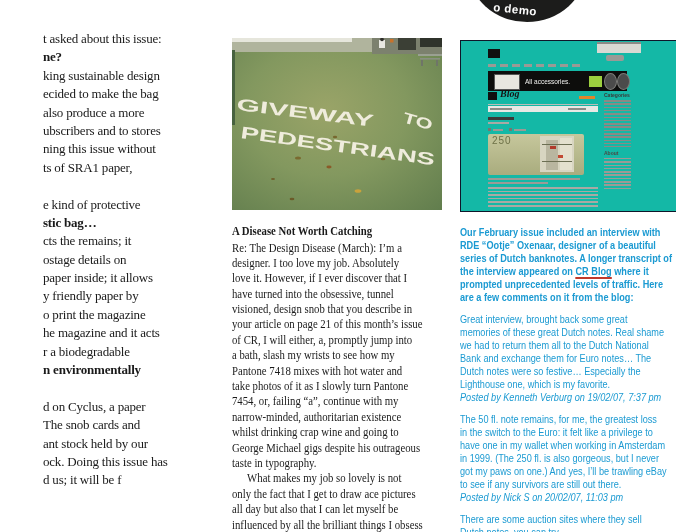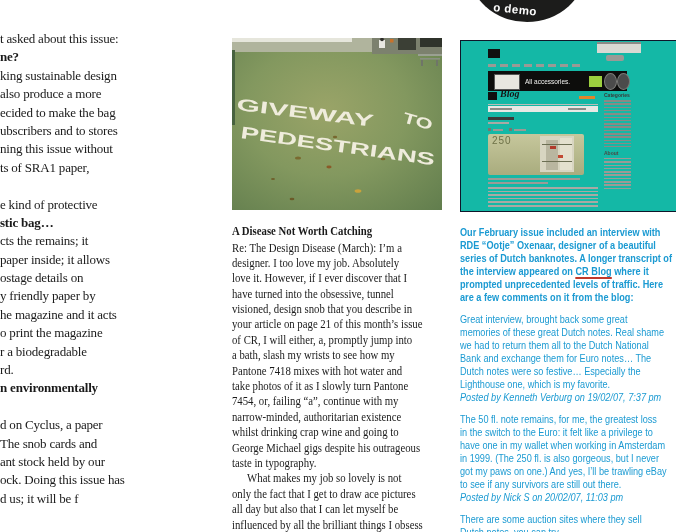--- a/index.html
+++ b/index.html
@@ -15,21 +15,21 @@
               font-weight:bold;font-size:11.5px;letter-spacing:.5px;}
 
   
   .ln{white-space:pre;}
   .ln.b{font-weight:bold;}
   .ln.i{font-style:italic;}
   .ln.ind{padding-left:18px;}
 
   
   .leftcol{position:absolute;left:0;top:31px;width:212px;
-           font-size:13px;letter-spacing:-0.2px;}
+           font-size:13px;letter-spacing:-0.2px;padding-left:43px;}
   .leftcol .ln{height:18.4px;}
 
   
   .photo{position:absolute;left:232px;top:38px;width:210px;height:172px;}
   .midcol{position:absolute;left:232px;top:224px;width:252px;
           transform:scaleX(0.84);transform-origin:left top;font-size:12.8px;}
   .midcol .heading{font-weight:bold;height:16.5px;white-space:pre;}
   .midcol .ln{height:15.4px;}
 
   
@@ -99,36 +99,35 @@
 
 <div id="page">
 
   <div class="badge"></div>
   <div class="badge-text">o demo</div>
 
   <div class="leftcol">
       <div class="ln">t asked about this issue:</div>
       <div class="ln b">ne?</div>
       <div class="ln">king sustainable design</div>
+      <div class="ln">ecided to make the bag</div>
       <div class="ln">also produce a more</div>
-      <div class="ln">ecided to make the bag</div>
       <div class="ln">ubscribers and to stores</div>
       <div class="ln">ning this issue without</div>
       <div class="ln">ts of SRA1 paper,</div>
       <div class="ln">&nbsp;</div>
       <div class="ln">e kind of protective</div>
       <div class="ln b">stic bag…</div>
       <div class="ln">cts the remains; it</div>
+      <div class="ln">ostage details on</div>
       <div class="ln">paper inside; it allows</div>
-      <div class="ln">ostage details on</div>
       <div class="ln">y friendly paper by</div>
+      <div class="ln">o print the magazine</div>
       <div class="ln">he magazine and it acts</div>
-      <div class="ln">o print the magazine</div>
       <div class="ln">r a biodegradable</div>
-      <div class="ln">rd.</div>
       <div class="ln b">n environmentally</div>
       <div class="ln">&nbsp;</div>
       <div class="ln">d on Cyclus, a paper</div>
       <div class="ln">The snob cards and</div>
       <div class="ln">ant stock held by our</div>
       <div class="ln">ock. Doing this issue has</div>
       <div class="ln">d us; it will be f</div>
     </div>
 
   <div class="photo">

